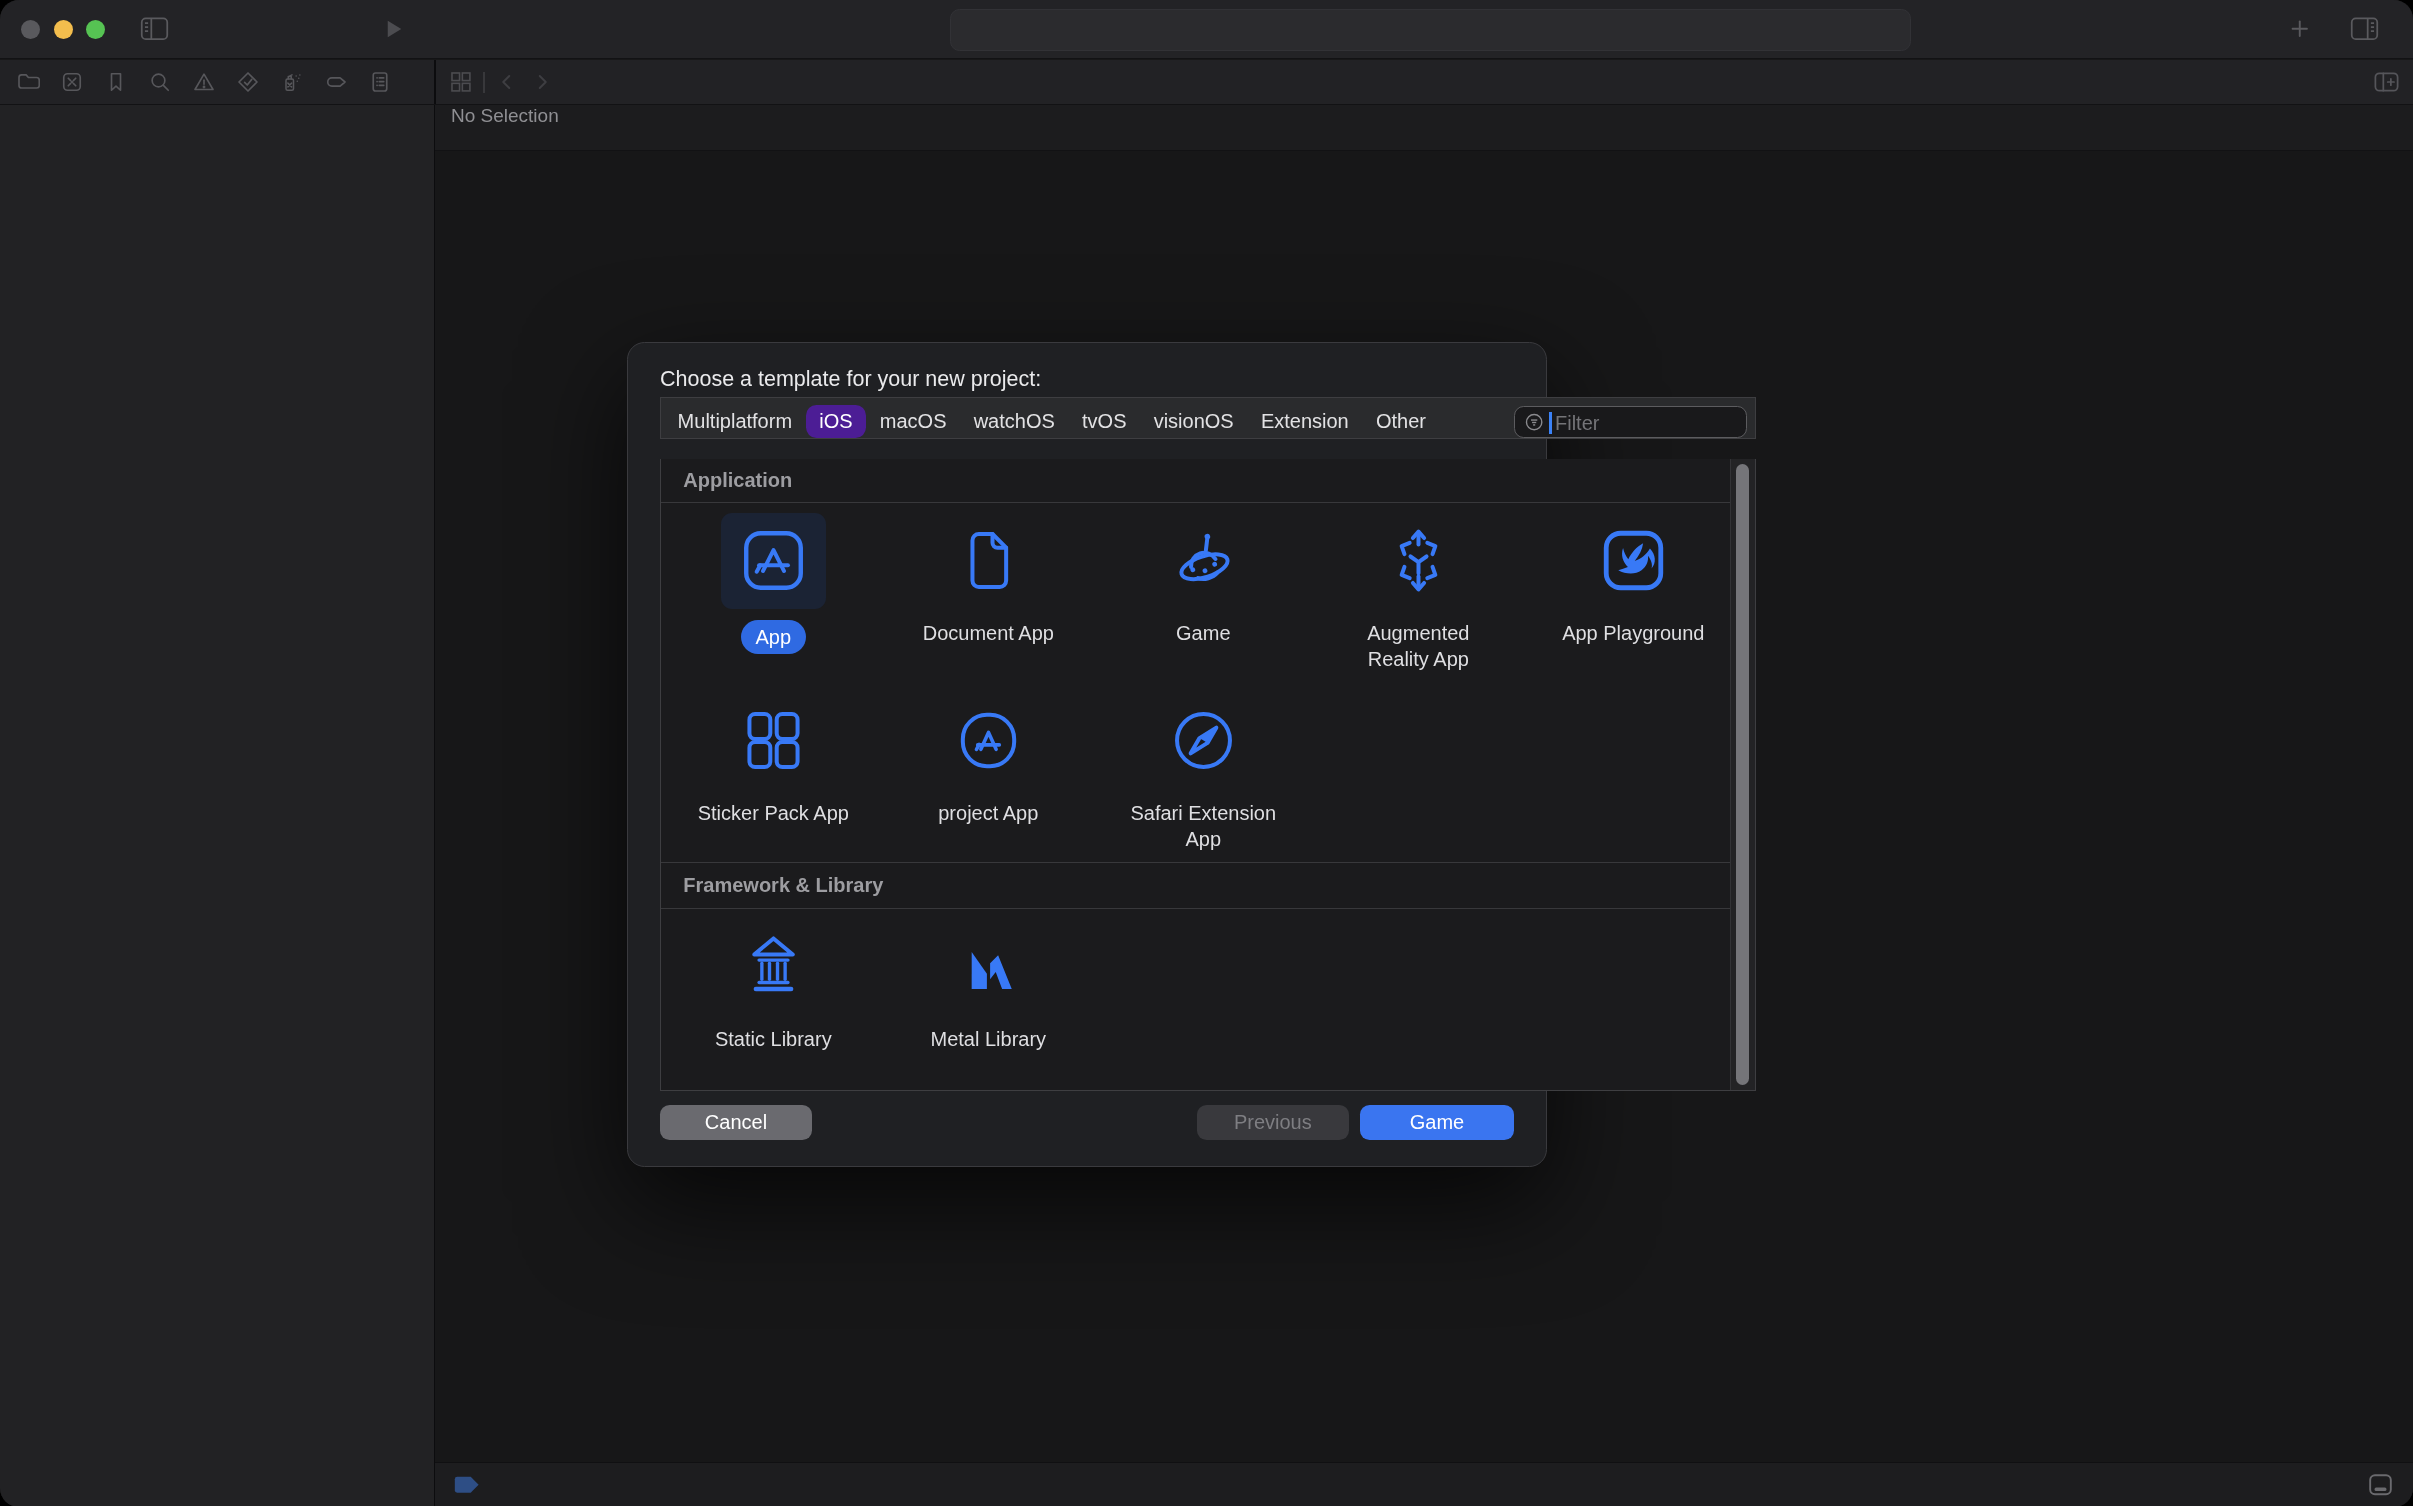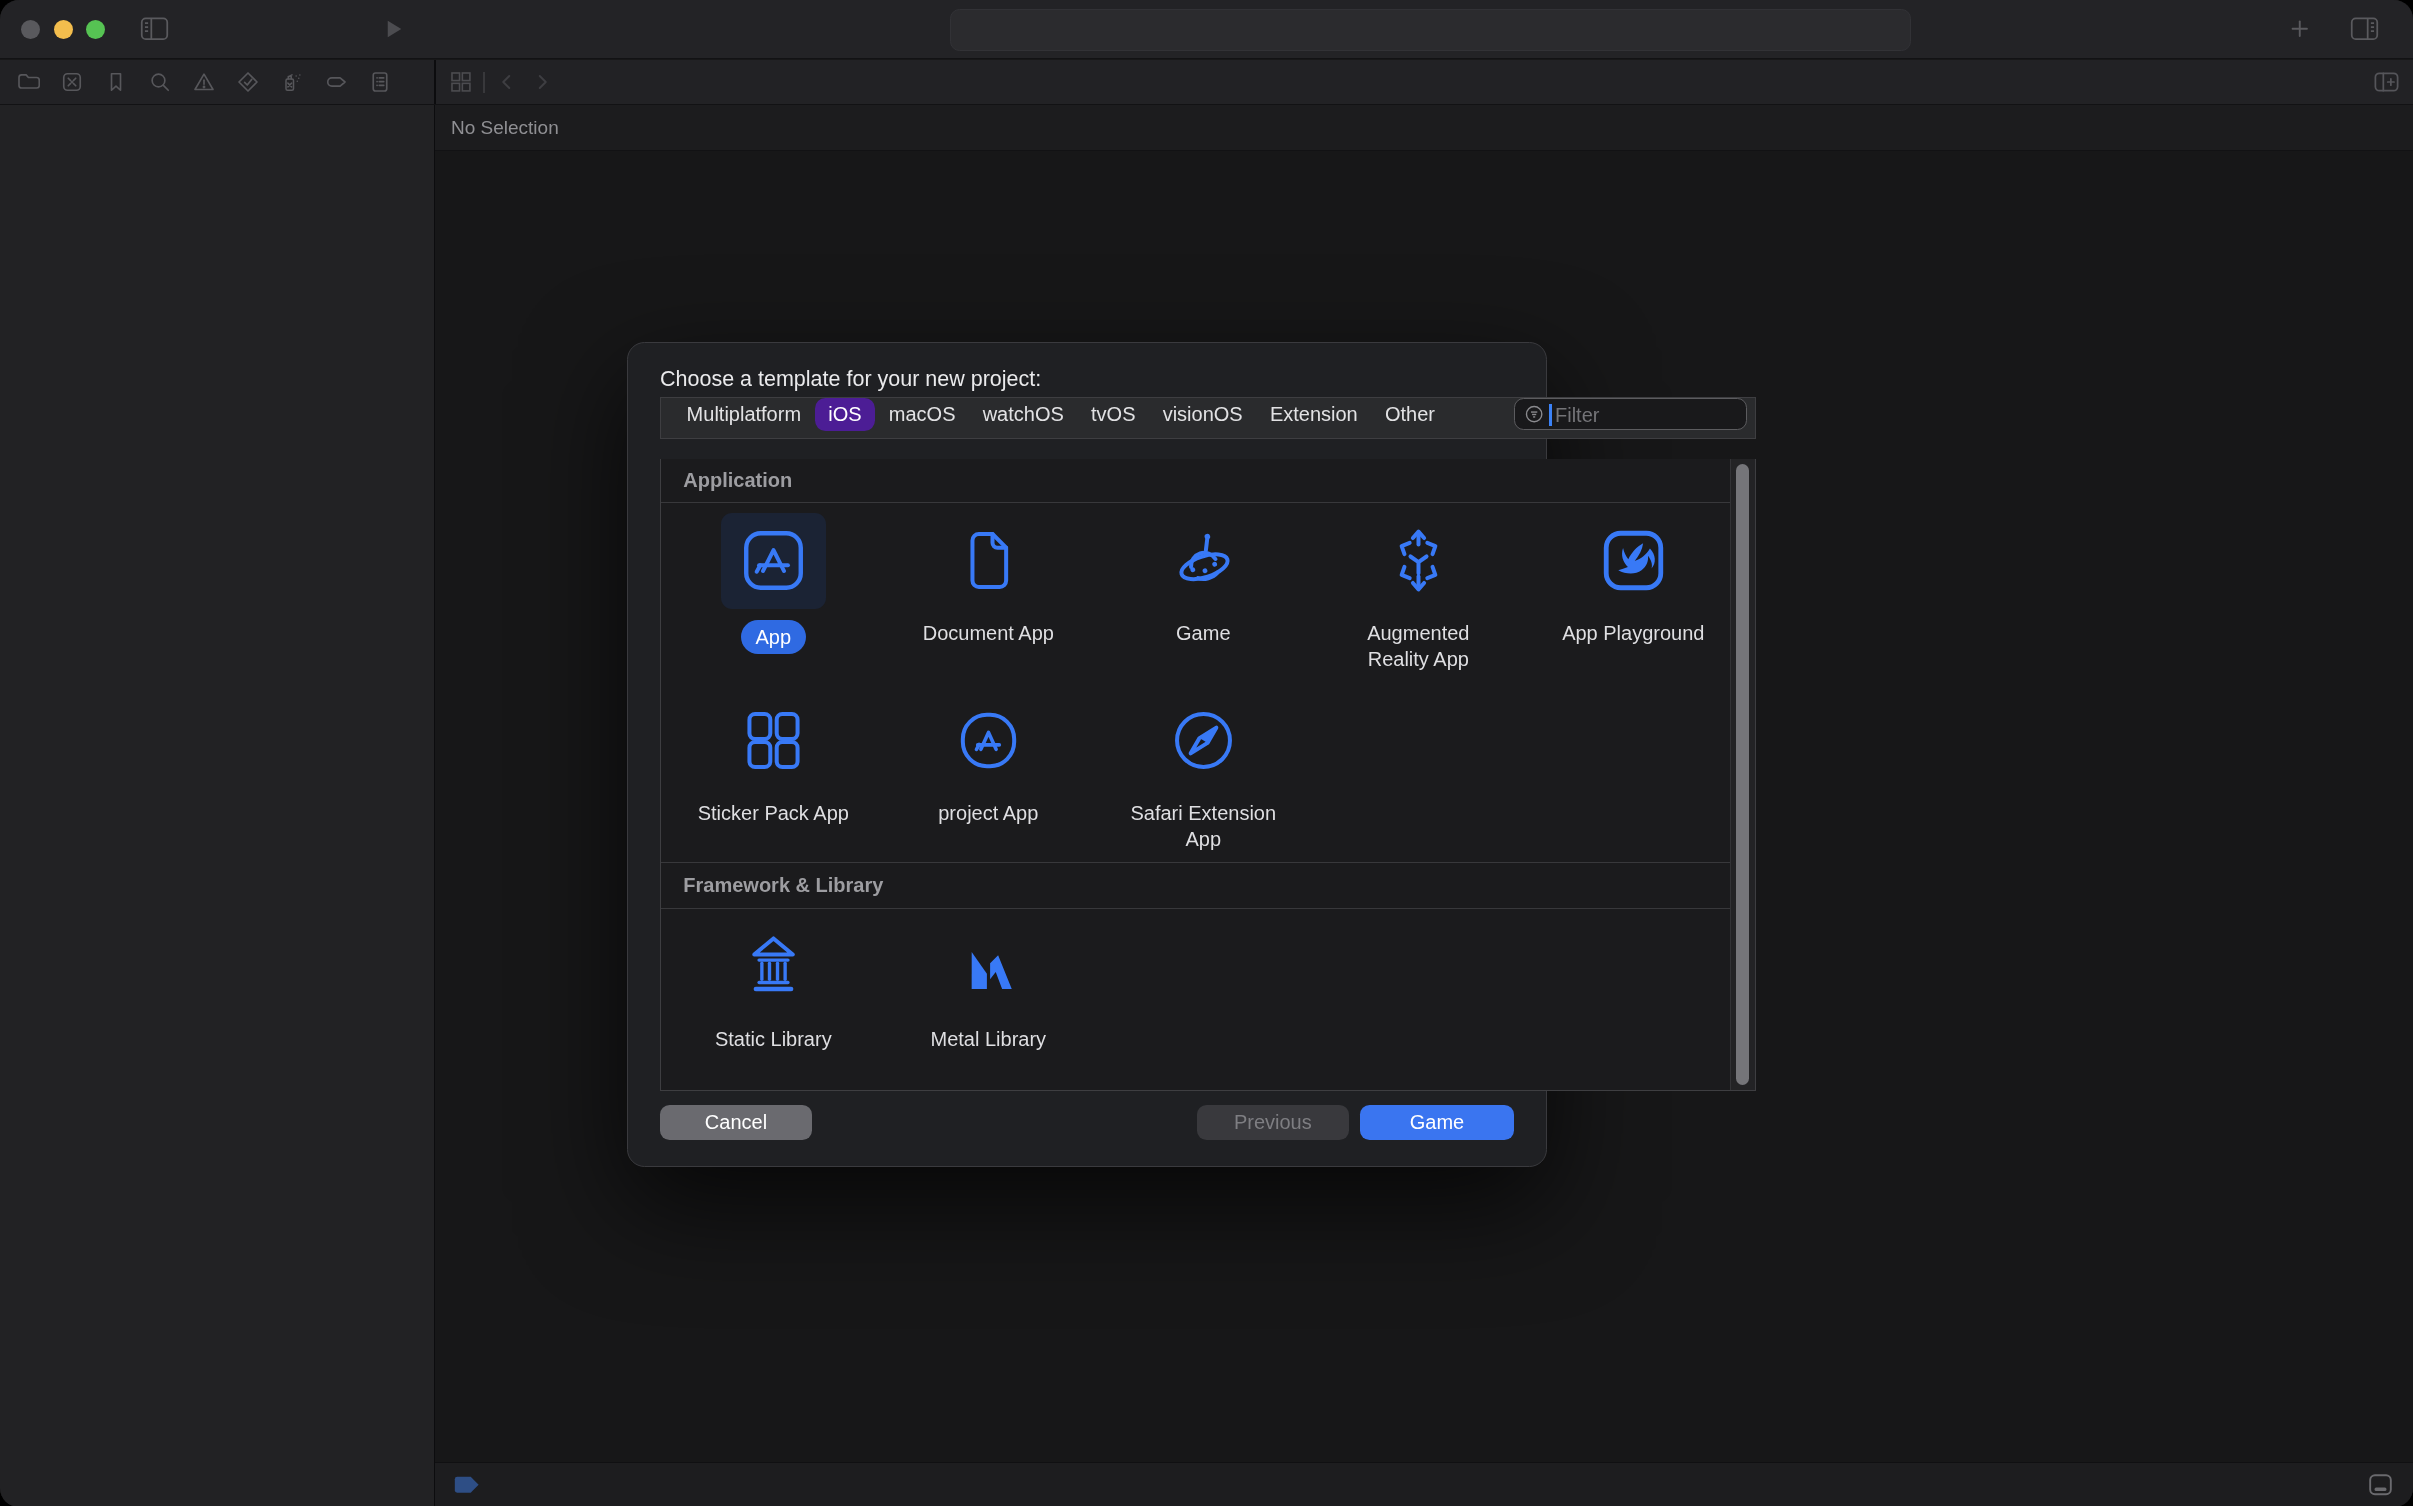--- a/index.html
+++ b/index.html
@@ -18,30 +18,30 @@
   .navzone{width:434px;display:flex;align-items:center;justify-content:space-between;padding:0 42px 0 16px;box-sizing:border-box;color:#57575b;}
   .vdiv{width:1.6px;background:#0c0c0e;height:100%;}
   .editzone{flex:1;display:flex;align-items:center;color:#4c4c50;padding:0 12.8px 0 12.8px;}
   .sep{width:1.6px;height:21px;background:#38383b;margin:0 9.6px;}
   .chev{color:#3e3e42;}
 
   
   .main{position:absolute;left:0;top:105px;width:2413px;height:1401px;display:flex;}
   .sidebar{width:434px;background:#222224;}
   .editor{flex:1;display:flex;flex-direction:column;border-left:1.6px solid #0c0c0e;}
-  .jumpbar{height:45px;background:#1c1c1e;border-bottom:1.6px solid #121214;display:flex;align-items:center;padding-left:16px;color:#8f8f93;font-size:19px;}
+  .jumpbar{height:45px;background:#1c1c1e;border-bottom:1.6px solid #121214;display:flex;align-items:flex-start;padding-left:16px;color:#8f8f93;font-size:19px;}
   .content{flex:1;background:#171718;}
   .bottombar{height:43px;background:#1d1d1f;border-top:1.6px solid #101012;display:flex;align-items:center;padding:0 19px;}
   .bb-right{margin-left:auto;color:#6a6a6e;}
 
   
   .dialog{position:absolute;left:627px;top:342px;width:920px;height:825px;background:#1f2023;border:0.8px solid #3a3a3e;border-radius:17.6px;box-shadow:0 37px 104px rgba(0,0,0,.72);box-sizing:border-box;}
   .dlg-title{position:absolute;left:32px;top:24px;font-size:21.5px;color:#eaeaec;font-weight:500;}
   .panel{position:absolute;left:32px;top:54px;width:1096px;}
-  .tabsrow{height:42px;background:#2a2b2d;border:0.8px solid #3e3e41;display:flex;align-items:flex-start;padding:0 8px 0 12px;box-sizing:border-box;}
+  .tabsrow{height:42px;background:#2a2b2d;border:0.8px solid #3e3e41;display:flex;align-items:flex-end;padding:0 8px 0 3px;box-sizing:border-box;}
   .tab{font-size:20px;color:#e2e2e4;padding:4.8px 13.6px;border-radius:10.4px;white-space:nowrap;}
   .tab.sel{background:#4c1d95;color:#fff;}
   .filter{margin-left:auto;width:233px;height:32px;border:1.6px solid #5c5c5f;border-radius:9.6px;background:#19191b;display:flex;align-items:center;padding:0 8px;box-sizing:border-box;position:relative;color:#8a8a8e;}
   .filter input{position:absolute;left:38px;top:0;height:100%;width:184px;background:transparent;border:none;outline:none;font-size:20px;color:#ddd;font-family:inherit;}
   .filter input::placeholder{color:#747478;}
   .caret{position:absolute;left:34px;top:4.8px;width:3.2px;height:22.3px;background:#3b82f7;}
   .list{height:632px;background:#1b1b1d;border:0.8px solid #3e3e41;border-top:none;position:relative;box-sizing:border-box;overflow:hidden;margin-top:20px;}
   .listinner{position:absolute;left:0;top:0;right:24px;bottom:0;}
   .sechdr{height:43px;display:flex;align-items:center;padding-left:22.3px;font-size:20px;font-weight:bold;color:#9d9da1;border-bottom:0.8px solid #38383b;}
   .sechdr.mid{border-top:0.8px solid #38383b;height:45px;margin-top:-0.8px;}

